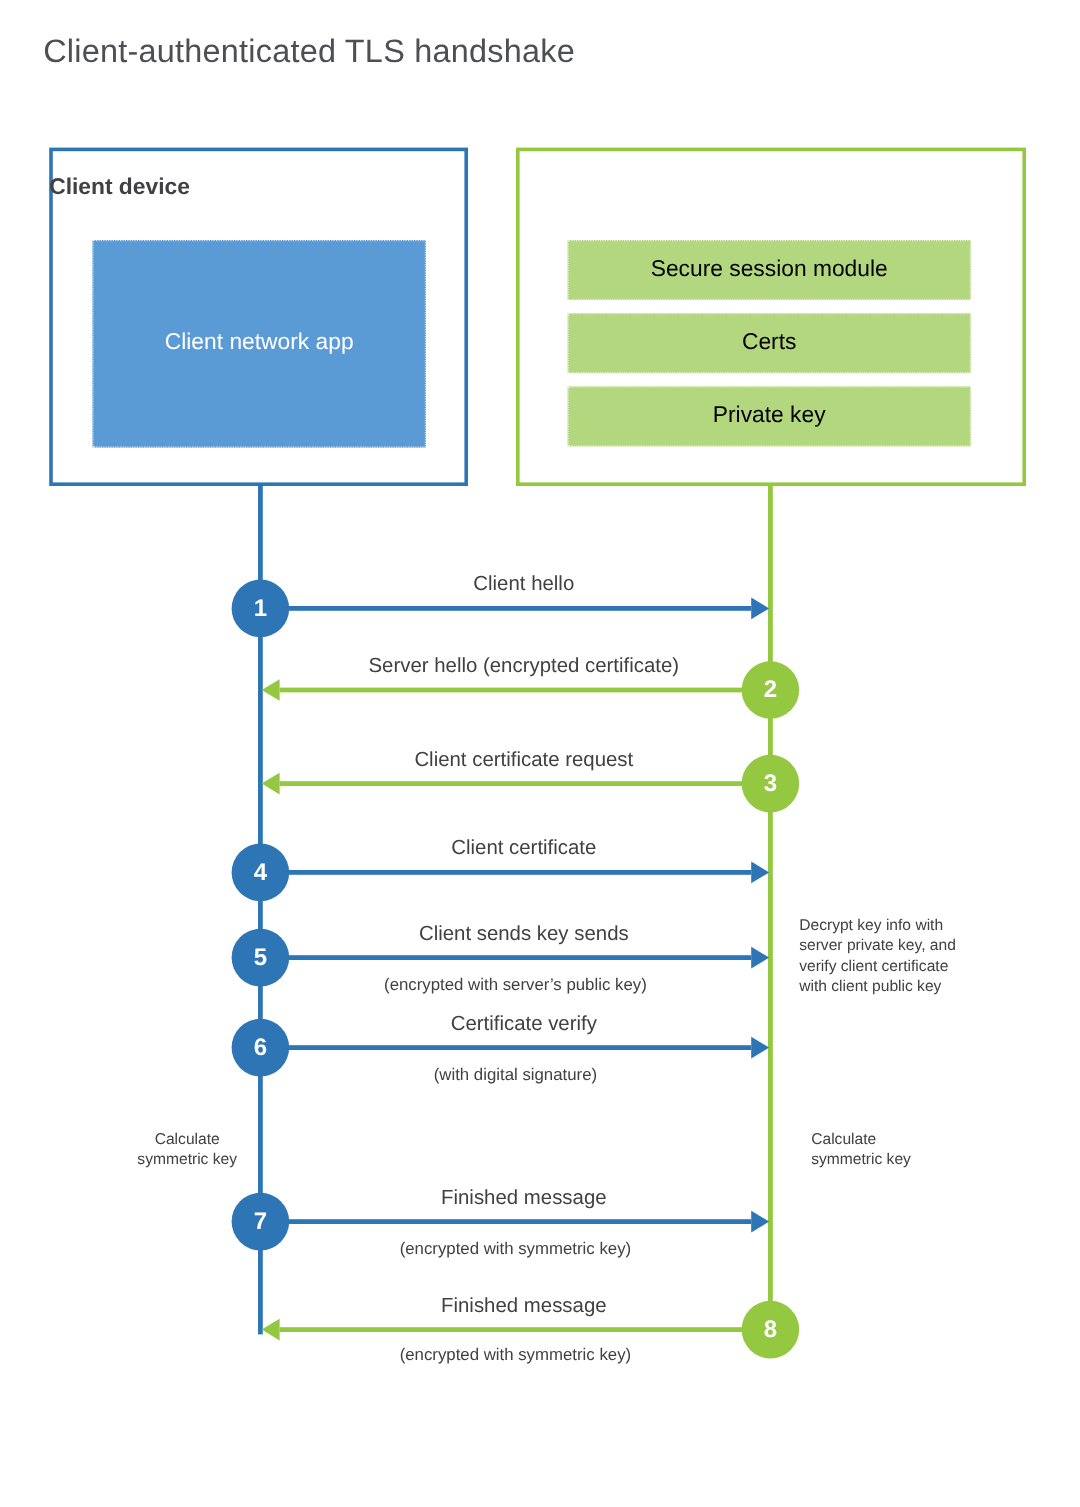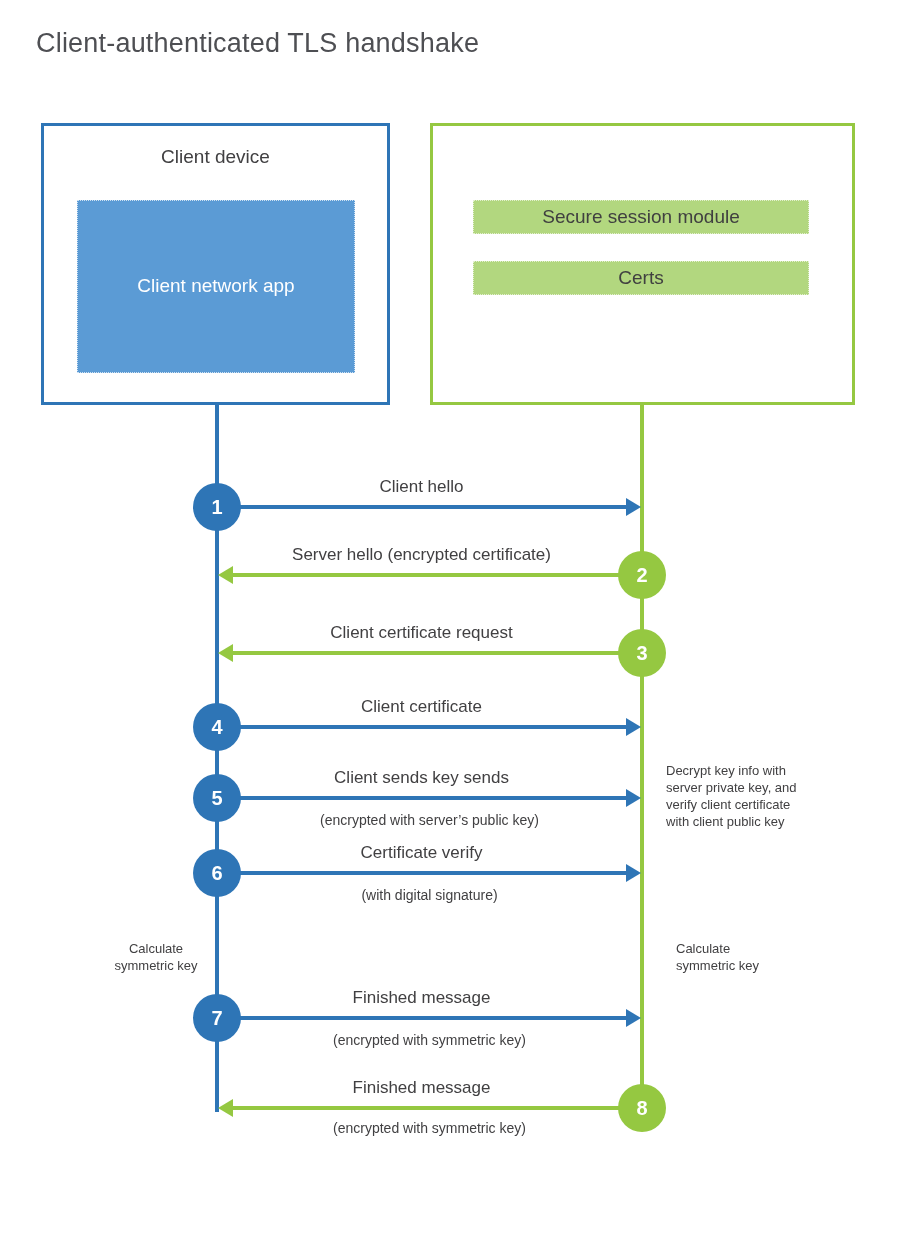--- a/index.html
+++ b/index.html
@@ -12,35 +12,35 @@
   
   .page-title{
     left:36px;top:28px;width:800px;
     font-size:27px;font-weight:300;color:var(--title-ink,#4C4D4F);letter-spacing:.2px;
   }
 
   
   .actor-box{box-sizing:border-box;background:#fff;border:3px solid;}
   .client-box{left:41px;top:123px;width:349px;height:282px;border-color:var(--blue);}
   .server-box{left:430px;top:123px;width:425px;height:282px;border-color:var(--green);}
-  .actor-heading{top:146px;text-align:center;font-size:19px;font-weight:400;color:var(--ink);}
+  .actor-heading{top:146px;text-align:left;font-size:19px;font-weight:700;color:var(--ink);}
   .client-heading{left:41px;width:349px;}
   .server-heading{left:430px;width:425px;}
 
   .client-app{
     left:77px;top:200px;width:278px;height:173px;box-sizing:border-box;
     background:var(--blue-light);border:1px dotted #cfe2f3;
     display:flex;align-items:center;justify-content:center;text-align:center;
     color:#fff;font-size:19px;line-height:1.5;padding:0 52px;
   }
   .server-bar{
-    left:473px;width:336px;height:34px;box-sizing:border-box;
+    left:473px;width:336px;height:50px;box-sizing:border-box;
     background:var(--green-light);border:1px dotted #e3f0cf;
     display:flex;align-items:center;justify-content:center;
-    color:#404040;font-size:19px;
+    color:#000000;font-size:19px;
   }
 
   
   .lifeline{width:4px;}
   .lifeline.blue{background:var(--blue);left:215px;top:405px;height:707px;}
   .lifeline.green{background:var(--green);left:640px;top:405px;height:703px;}
 
   
   .circle{
     width:48px;height:48px;border-radius:50%;z-index:3;
@@ -56,21 +56,21 @@
   .aline.green{background:var(--green);}
   .aline.to-right{left:217px;width:409px;}
   .aline.to-left{left:233px;width:409px;}
   .ahead{width:0;height:0;border-top:9px solid transparent;border-bottom:9px solid transparent;z-index:2;}
   .ahead.to-right{left:626px;border-left:15px solid;}
   .ahead.to-left{left:218px;border-right:15px solid;}
   .ahead.blue{border-left-color:var(--blue);border-right-color:var(--blue);}
   .ahead.green{border-left-color:var(--green);border-right-color:var(--green);}
 
   
-  .mlabel{left:209px;width:425px;text-align:center;font-size:17px;color:var(--ink);}
+  .mlabel{left:224px;width:425px;text-align:center;font-size:17px;color:var(--ink);}
   .msub{left:217px;width:425px;text-align:center;font-size:14px;color:var(--ink);}
 
   
   .note{font-size:13px;line-height:17px;color:var(--ink);}
   .note-calc-left{left:106px;top:940px;width:100px;text-align:center;}
   .note-calc-right{left:676px;top:940px;width:110px;text-align:left;}
   .note-decrypt{left:666px;top:762px;width:180px;text-align:left;}
 </style>
 </head>
 <body>
@@ -80,20 +80,21 @@
   <div class="abs page-title">Client-authenticated TLS handshake</div>
 
   <div class="abs actor-box client-box"></div>
   <div class="abs actor-box server-box"></div>
   <div class="abs actor-heading client-heading">Client device</div>
 
   <div class="abs client-app">Client network app</div>
 
   <div class="abs server-bar" style="top:200px">Secure session module</div>
   <div class="abs server-bar" style="top:261px">Certs</div>
+  <div class="abs server-bar" style="top:322px">Private key</div>
 
   <div class="abs lifeline blue"></div>
   <div class="abs lifeline green"></div>
 
   <div class="abs mlabel" style="top:477px">Client hello</div>
   <div class="abs aline blue to-right" style="top:505px"></div>
   <div class="abs ahead blue to-right" style="top:498px"></div>
   <div class="abs circle blue" style="top:483px">
       <span>1</span>
     </div>

